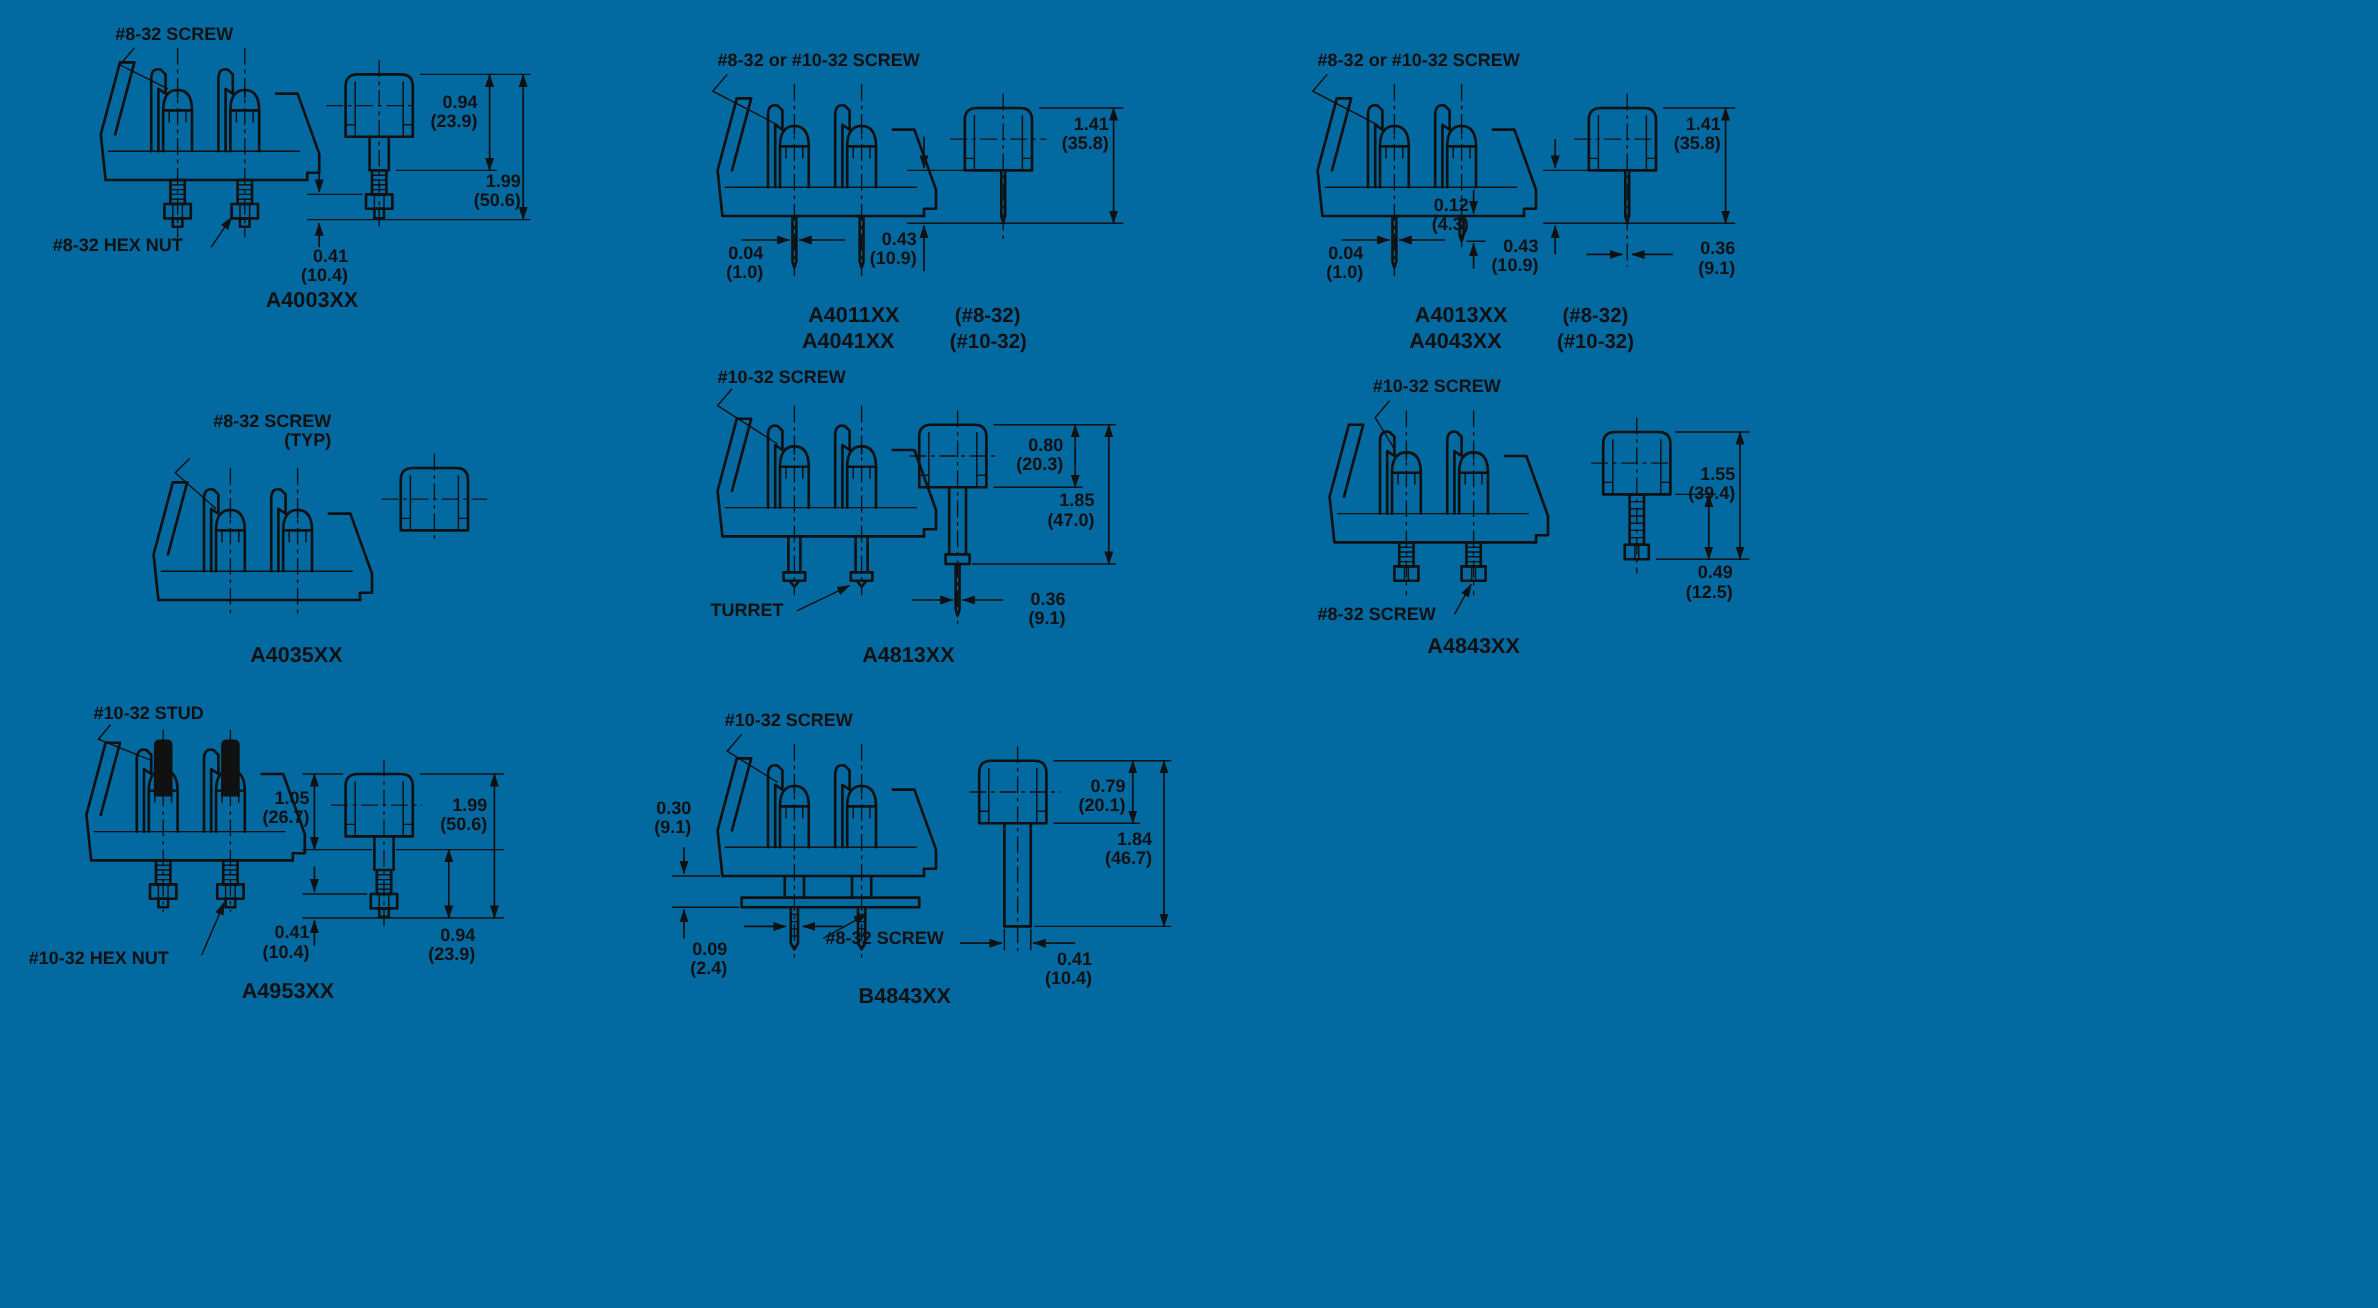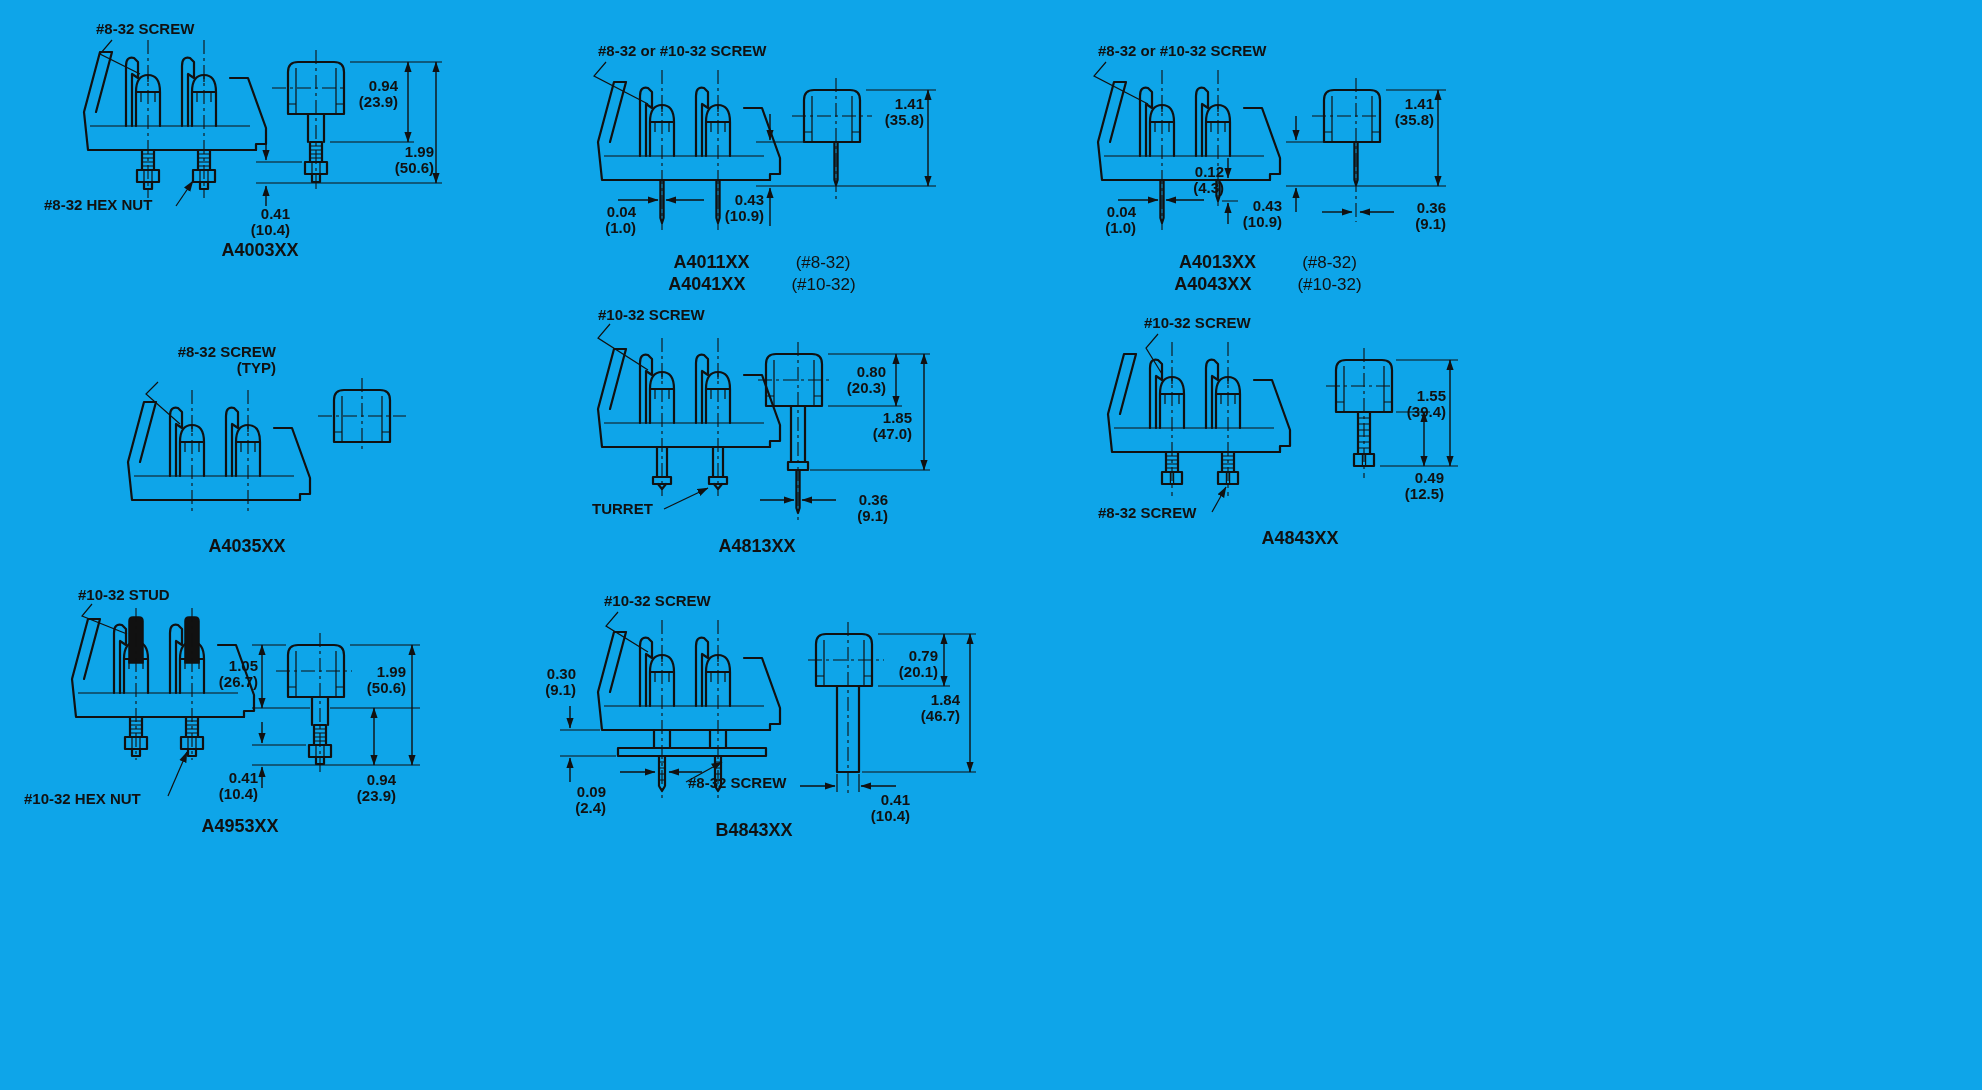--- a/index.html
+++ b/index.html
@@ -1,31 +1,31 @@
 <!DOCTYPE html>
 <html><head>
 <meta charset="utf-8">
 <style>
   * { margin:0; padding:0; box-sizing:border-box; }
   html,body { background:#fff; }
   #canvas {
-    position:relative; width:1982px; height:1090px; background:#0ea5e9;
+    position:relative; width:1982px; height:1090px; background:#0369a1;
     font-family:"Liberation Sans", sans-serif; color:#111; overflow:hidden;
   }
   #linework { position:absolute; left:0; top:0; }
   .ln { stroke:#111; stroke-width:2.2; fill:none; stroke-linecap:round; stroke-linejoin:round; }
   .tn { stroke:#111; stroke-width:1.2; fill:none; }
   .dl { stroke:#111; stroke-width:1.4; fill:none; }
   .cl { stroke:#111; stroke-width:1.1; fill:none; stroke-dasharray:14 4 3 4; }
   .fl { fill:#111; stroke:#111; stroke-width:1.5; stroke-linejoin:round; }
   .lbl { position:absolute; font-weight:bold; font-size:15px; line-height:17px; white-space:nowrap; }
   .dim { position:absolute; font-weight:bold; font-size:15px; line-height:16px; text-align:center; }
   .dim span { display:block;text-align:right; }
   .part { position:absolute; font-weight:bold; font-size:18px; line-height:20px; text-align:center; white-space:nowrap; }
-  .part .pt { font-weight:normal; font-size:17px;margin-left:41px; }
+  .part .pt { font-weight:bold; font-size:17px;margin-left:41px; }
 </style>
 </head>
 <body>
 
 <div id="canvas">
 
 <svg id="linework" width="1982" height="1090" viewBox="0 0 1982 1090">
   <defs>
     <marker id="ah" viewBox="0 0 10 8" refX="9.5" refY="4" markerWidth="11" markerHeight="9" orient="auto-start-reverse" markerUnits="userSpaceOnUse">
       <path d="M0,0.6 L10,4 L0,7.4 z" fill="#111"></path>
@@ -315,21 +315,21 @@
 <div class="lbl" style="left:1144px;top:314px">#10-32 SCREW</div>
 <div class="lbl" style="left:1098px;top:504px">#8-32 SCREW</div>
 <div class="dim" style="left:1396px;top:388px;width:50px">
   <span>1.55</span>
   <span>(39.4)</span>
 </div>
 <div class="dim" style="left:1394px;top:470px;width:50px">
   <span>0.49</span>
   <span>(12.5)</span>
 </div>
-<div class="part" style="left:1240px;top:528px;width:120px">A4843XX</div>
+<div class="part" style="left:1168px;top:528px;width:120px">A4843XX</div>
 
 <div class="lbl" style="left:78px;top:586px">#10-32 STUD</div>
 <div class="lbl" style="left:24px;top:790px">#10-32 HEX NUT</div>
 <div class="dim" style="left:208px;top:658px;width:50px">
   <span>1.05</span>
   <span>(26.7)</span>
 </div>
 <div class="dim" style="left:356px;top:664px;width:50px">
   <span>1.99</span>
   <span>(50.6)</span>

